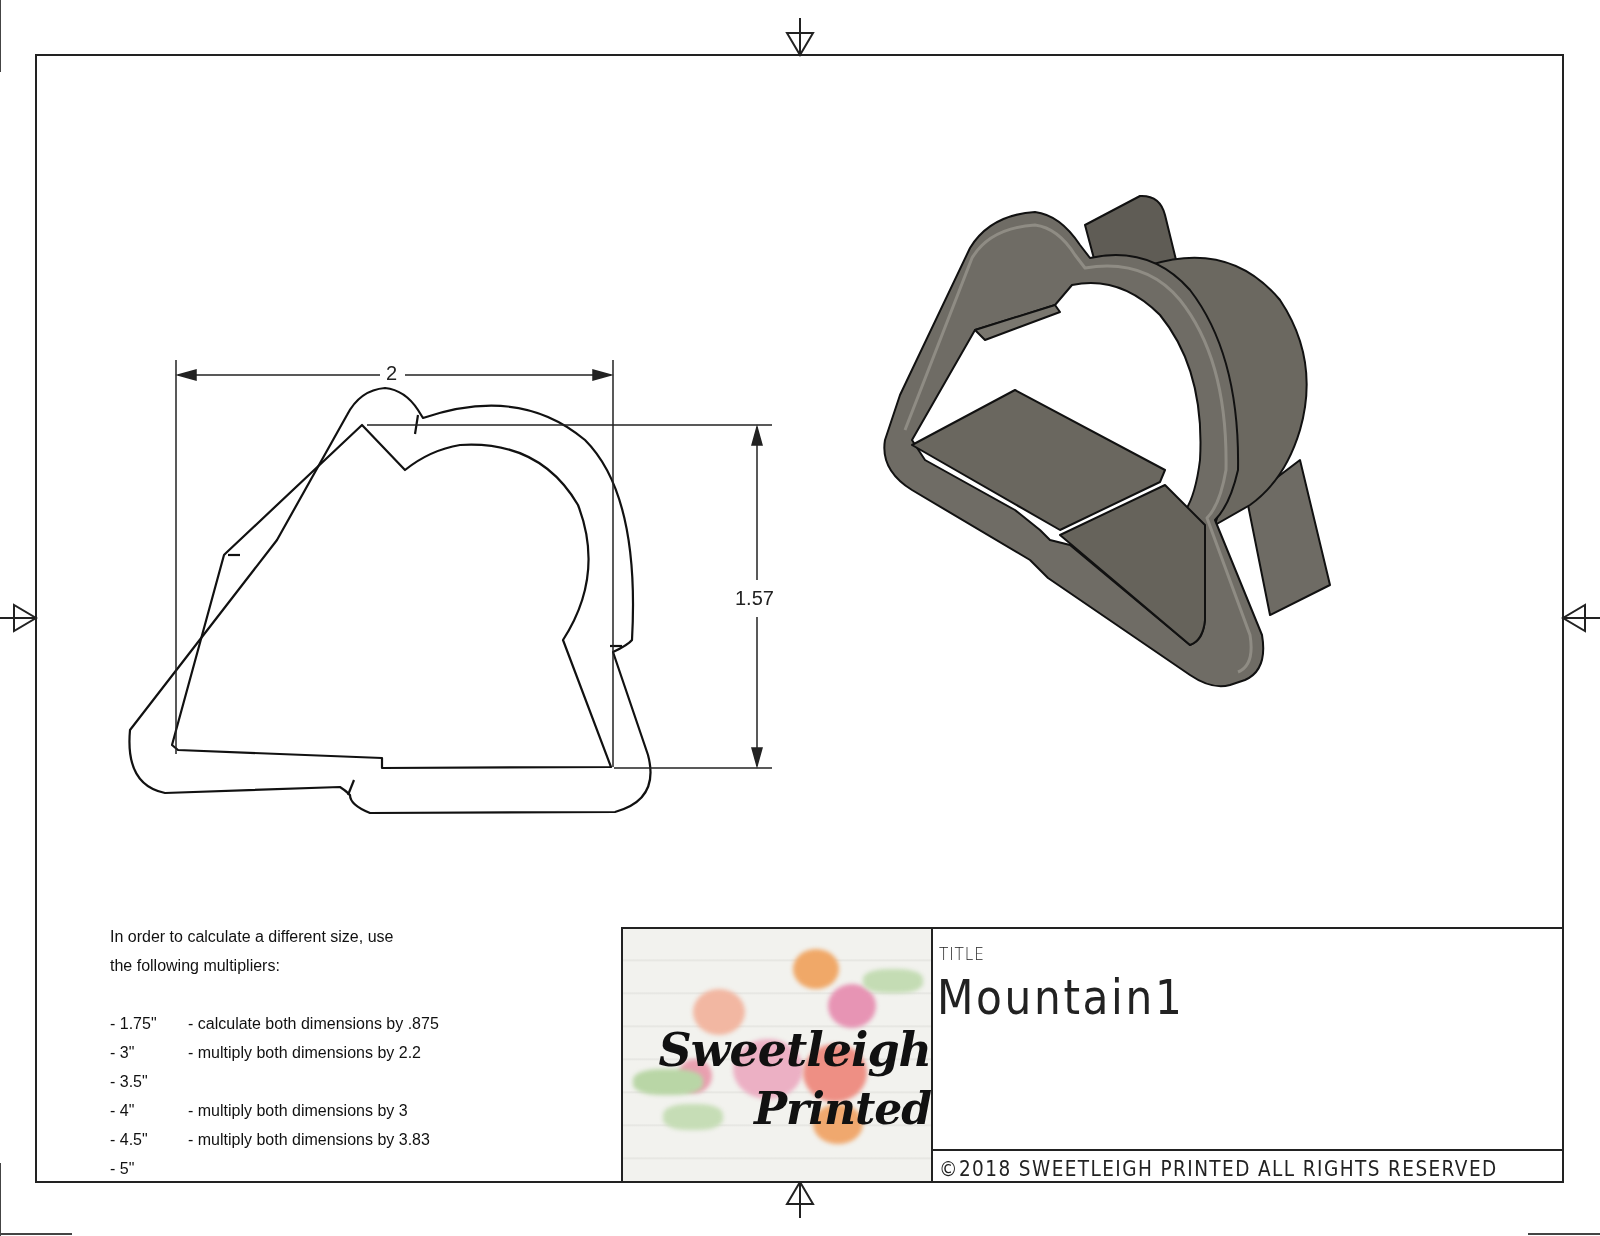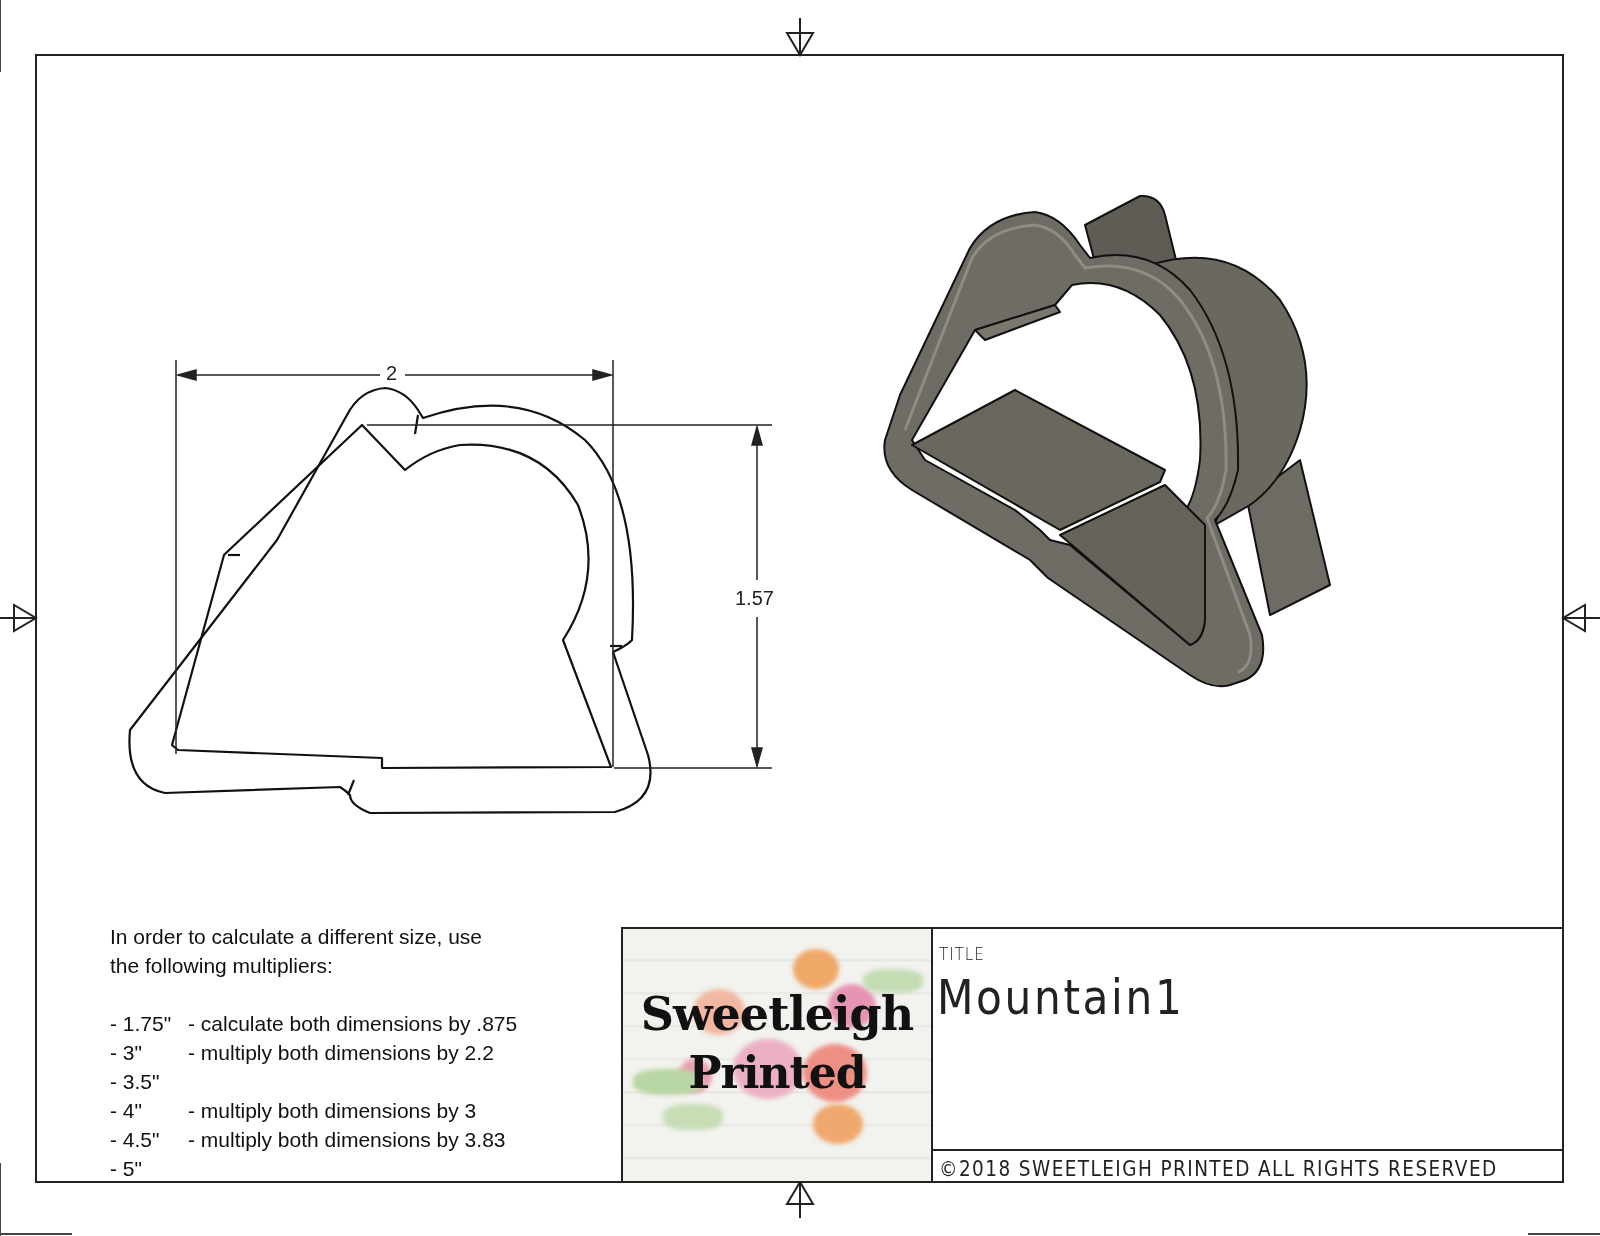--- a/index.html
+++ b/index.html
@@ -1,30 +1,30 @@
 <!DOCTYPE html>
 <html><head>
   <meta charset="utf-8">
   <style>
     html, body { margin: 0; padding: 0; background: #ffffff; }
     body { width: 1600px; height: 1236px; position: relative; overflow: hidden; font-family: "Liberation Sans", sans-serif; color: #111; }
     #sheet-svg { position: absolute; left: 0; top: 0; width: 1600px; height: 1236px; }
-    .multipliers { position: absolute; left: 110px; top: 922px; width: 480px; font-size: 21px; line-height: 29px; color: #111; }
+    .multipliers { position: absolute; left: 110px; top: 922px; width: 480px; font-size: 16px; line-height: 29px; color: #111; }
     .multipliers .intro-line { display: block; }
     .multipliers .spacer { height: 29px; }
     .mrow { display: flex; white-space: nowrap; }
     .mrow .size { width: 78px; }
     .mrow .desc { }
     .title-block { position: absolute; left: 621px; top: 927px; width: 943px; height: 256px; border: 2px solid #222; box-sizing: border-box; display: flex; }
     .logo-cell { width: 310px; height: 100%; border-right: 2px solid #222; box-sizing: border-box; position: relative; overflow: hidden;
       background:
         repeating-linear-gradient(180deg, rgba(255,255,255,0) 0px, rgba(255,255,255,0) 30px, rgba(200,200,195,0.35) 31px, rgba(255,255,255,0) 33px),
         #f2f2ee; }
     .blob { position: absolute; border-radius: 50%; filter: blur(2px); }
-    .logo-text { position: absolute; left: 0; width: 100%; text-align: center; font-family: "DejaVu Serif", serif; font-weight: bold; color: #111; letter-spacing: -1px; }
+    .logo-text { position: absolute; left: 0; width: 100%; text-align: right; font-family: "DejaVu Serif", serif; font-style: italic; font-weight: bold; color: #111; letter-spacing: -1px; margin-top: 36px; }
     .logo-line1 { top: 58px; font-size: 46px; }
     .logo-line2 { top: 118px; font-size: 44px; }
     .info-cell { flex: 1; display: flex; flex-direction: column; }
     .title-area { flex: 1; position: relative; }
     .title-label { position: absolute; left: 6px; top: 14px; font-size: 18px; letter-spacing: 1px; color: #222; font-family: "DejaVu Sans", sans-serif; font-weight: 300; transform: scaleX(0.85); transform-origin: left; }
     .title-value { position: absolute; left: 4px; top: 40px; font-size: 48px; color: #222; font-family: "DejaVu Sans", sans-serif; font-weight: normal; letter-spacing: 3px; transform: scaleX(0.88); transform-origin: left; -webkit-text-stroke: 0px; }
     .footer-area { height: 32px; border-top: 2px solid #222; box-sizing: border-box; position: relative; }
     .copyright { position: absolute; left: 6px; top: 6px; font-size: 21px; color: #222; white-space: nowrap; letter-spacing: 1.6px; font-family: "DejaVu Sans", sans-serif; transform: scaleX(0.88); transform-origin: left; }
     .dim-label { position: absolute; font-size: 20px; color: #222; background: #fff; padding: 0 3px; }
   </style>

